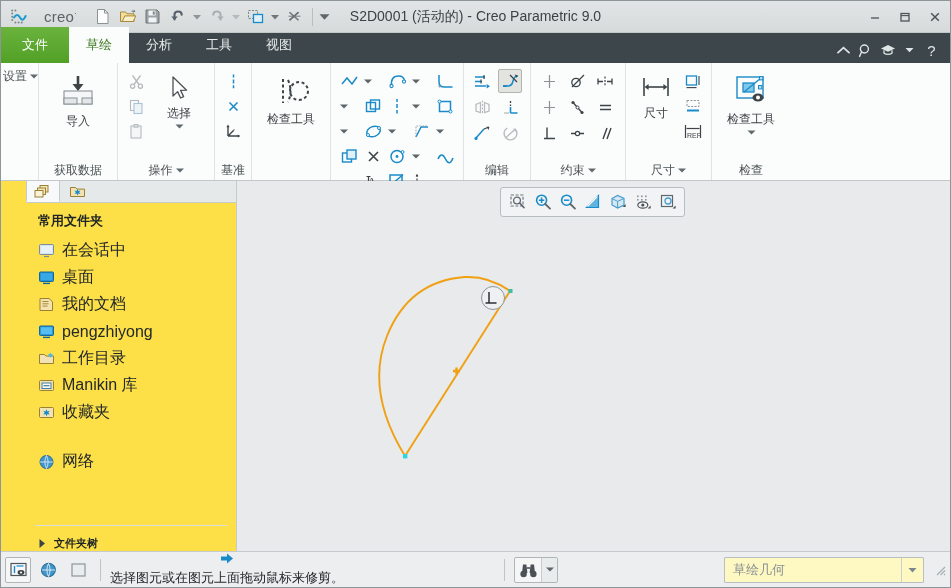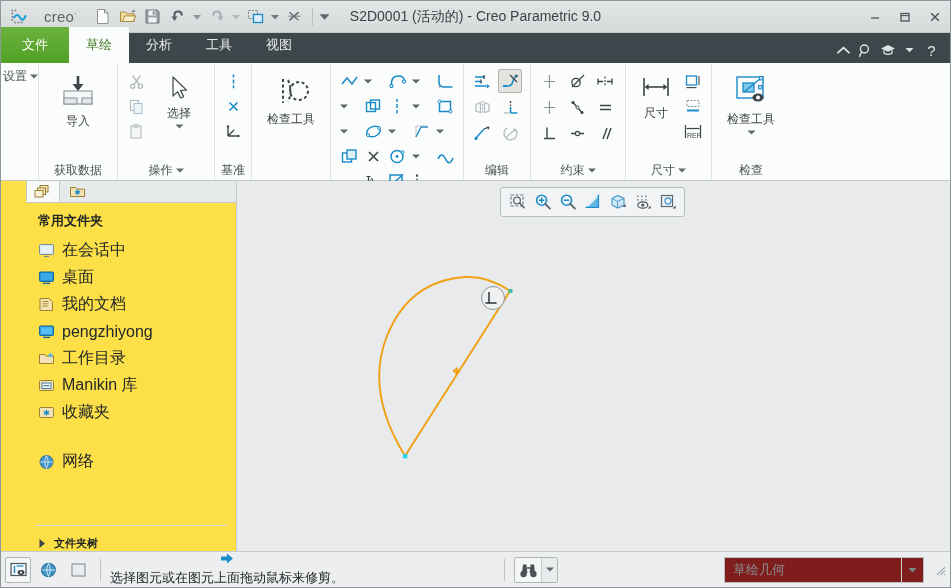--- a/index.html
+++ b/index.html
@@ -115,21 +115,21 @@
   .stbtn.framed{ border-color:#b0b6b8; background:#f5f7f7; }
   .sdiv{ width:1px; height:22px; background:#bfc4c6; margin:0 5px; }
   .msg{ display:flex; align-items:center; gap:4px; font-size:13px; color:#23282a;flex-direction:column; }
   .spacer{ flex:1 1 auto; }
   .binoc-wrap{ display:flex; align-items:center; border:1px solid #b0b6b8; border-radius:2px;
                background:#f5f7f7; height:26px; }
   .binoc{ width:26px; height:24px; display:flex; align-items:center; justify-content:center; }
   .binoc-caret{ width:16px; height:24px; display:flex; align-items:center; justify-content:center;
                 border-left:1px solid #c7cccd; background:#e9ecec; }
   .sel-combo{
-    width:200px; height:26px; margin-right:4px; background:#7f1d1d; border:1px solid #b9bfc1;
+    width:200px; height:26px; margin-right:4px; background:#fef9c3; border:1px solid #b9bfc1;
     display:flex; align-items:center; border-radius:1px;margin-left:28px;
   }
   .sel-combo .val{ flex:1 1 auto; padding-left:8px; font-size:13px; color:#8a9093; }
   .sel-combo .cr{ width:22px; height:24px; display:flex; align-items:center; justify-content:center;
                   border-left:1px solid #ccd1d2; }
   .grip{ width:12px; height:12px; margin-left:2px; }
   svg{ display:block; }
 </style>
 </head>
 <body>

